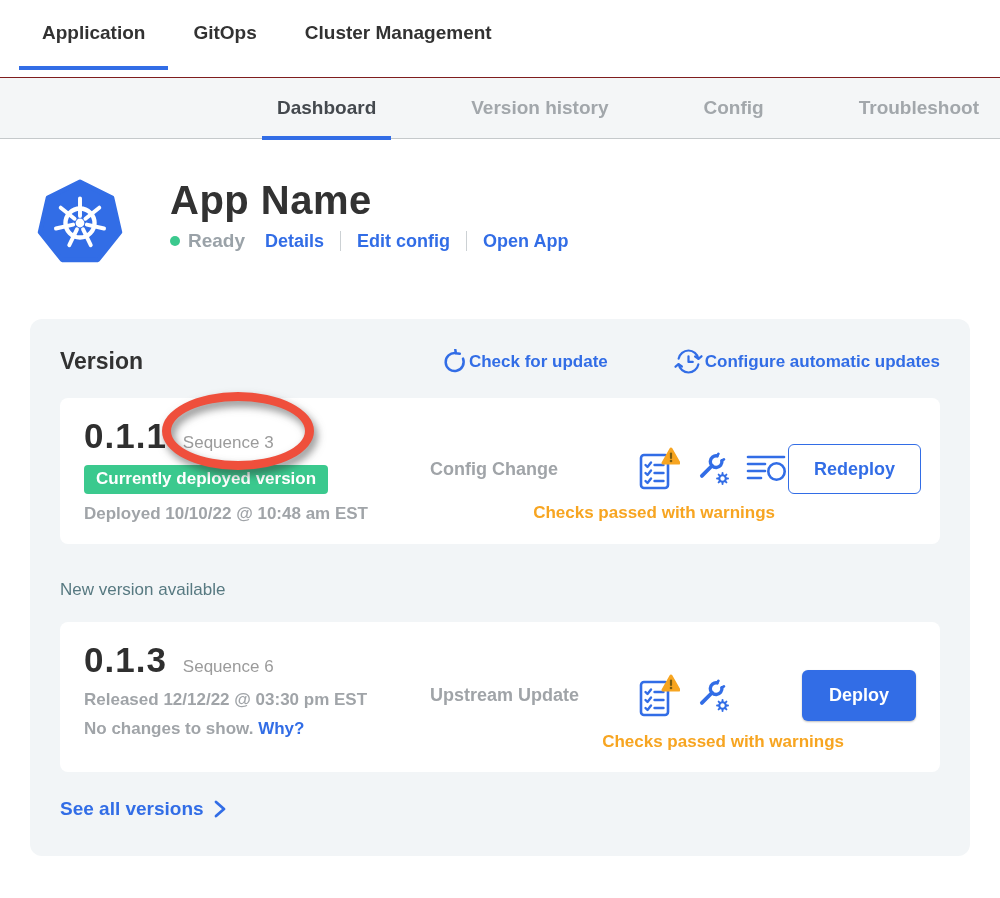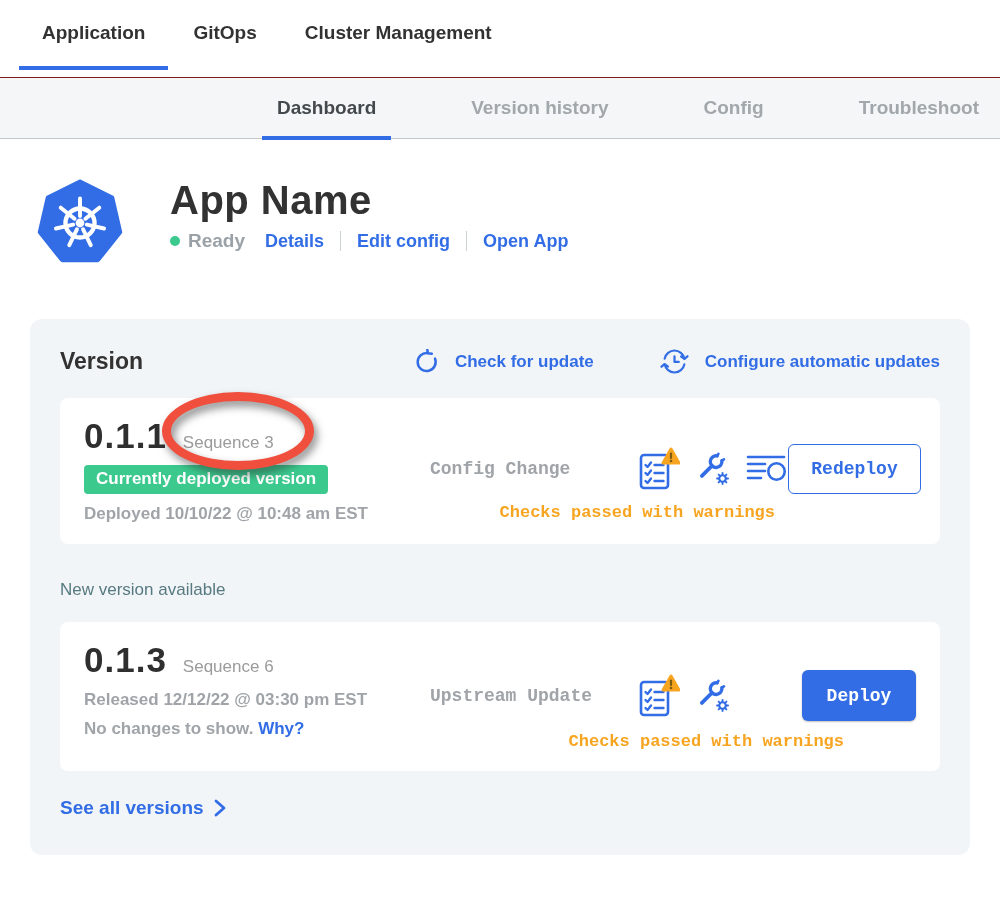--- a/index.html
+++ b/index.html
@@ -27,32 +27,32 @@
   .status-dot { width:10px; height:10px; border-radius:50%; background:#3bc98e; margin-right:8px; }
   .status-text { font-size:19px; font-weight:700; color:#9aa2a8; margin-right:20px; }
   .hlink { font-size:18px; font-weight:700; color:#326de6; cursor:pointer; text-decoration:none; }
   .pipe { width:1px; height:20px; background:#ccd1d4; margin:0 16px; }
 
   
   .version-panel { position:relative; width:940px; margin:50px 0 0 30px; background:#f2f5f7; border-radius:12px; padding:28px 30px 36px 30px; }
   .panel-head { display:flex; align-items:center; }
   .panel-title { font-size:23px; font-weight:700; color:#323232; }
   .panel-links { display:flex; gap:66px; margin-left:auto; }
-  .plink { display:flex; align-items:center; gap:16px; font-size:17px; font-weight:700; color:#326de6; cursor:pointer; }
+  .plink { display:flex; align-items:center; gap:2px; font-size:17px; font-weight:700; color:#326de6; cursor:pointer; }
   .plink svg { flex:0 0 auto; }
 
   .vcard { position:relative; background:#fff; border-radius:8px; padding:18px 24px 20px 24px; margin-top:22px; }
   .card-main { display:flex; align-items:flex-start; }
   .v-info { width:346px; flex:0 0 auto; }
   .v-number-row { display:flex; align-items:baseline; gap:16px; }
   .v-number { font-size:35px; font-weight:700; color:#2f2f2f; letter-spacing:1px; }
   .v-seq { font-size:17px; color:#9b9b9b; }
   .v-badge { display:inline-block; margin-top:9px; background:#3bc98e; color:#fff; font-size:17px; font-weight:700; padding:4px 12px 5px 12px; border-radius:4px; }
   .v-date { margin-top:10px; font-size:17px; font-weight:700; color:#a0a4a8; }
-  .mid-col { flex:1; display:flex; flex-direction:column;font-family:Liberation Mono, monospace; }
+  .mid-col { flex:1; display:flex; flex-direction:column; }
   .mid-row { display:flex; align-items:center; }
   .mid-row.r1 { margin-top:28px; }
   .mid-row.r2 { margin-top:30px; }
   .v-source { width:208px; font-size:18px; font-weight:700; color:#a0a4a8; flex:0 0 auto; }
   .icon-set { display:flex; align-items:center; gap:15px; }
   .btn { margin-left:auto; font-size:18px; font-weight:700; border-radius:6px; cursor:pointer; font-family:inherit; }
   .btn.outline { width:133px; height:50px; background:#fff; color:#326de6; border:1.5px solid #326de6; }
   .btn.solid { width:114px; height:51px; background:#326de6; color:#fff; border:none; box-shadow:0 1px 2px rgba(0,0,0,0.25); }
   .checks { font-size:17px; font-weight:700; color:#f7a521; align-self:flex-end; }
   .checks.c1 { margin-top:9px; margin-right:146px; }

